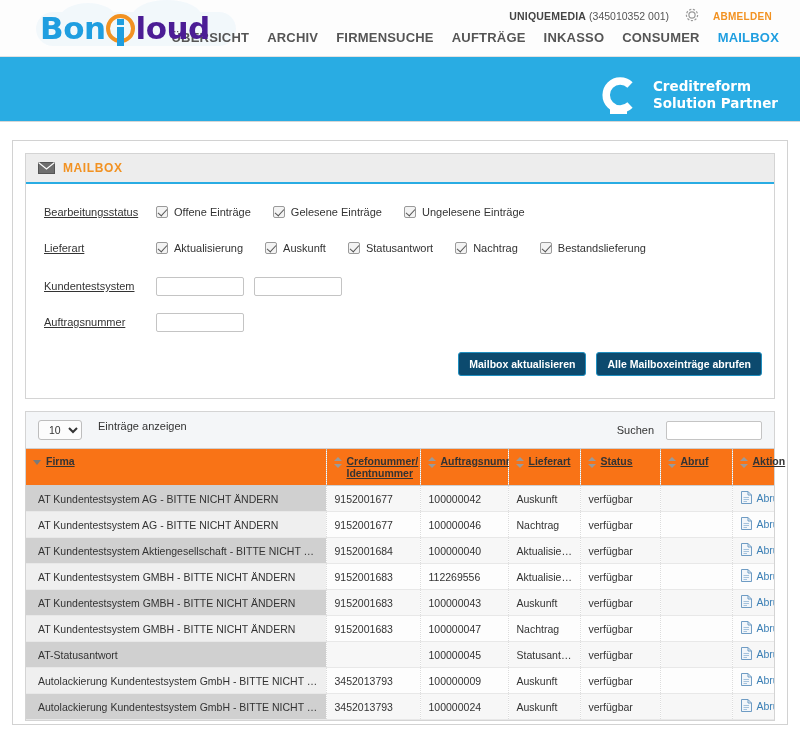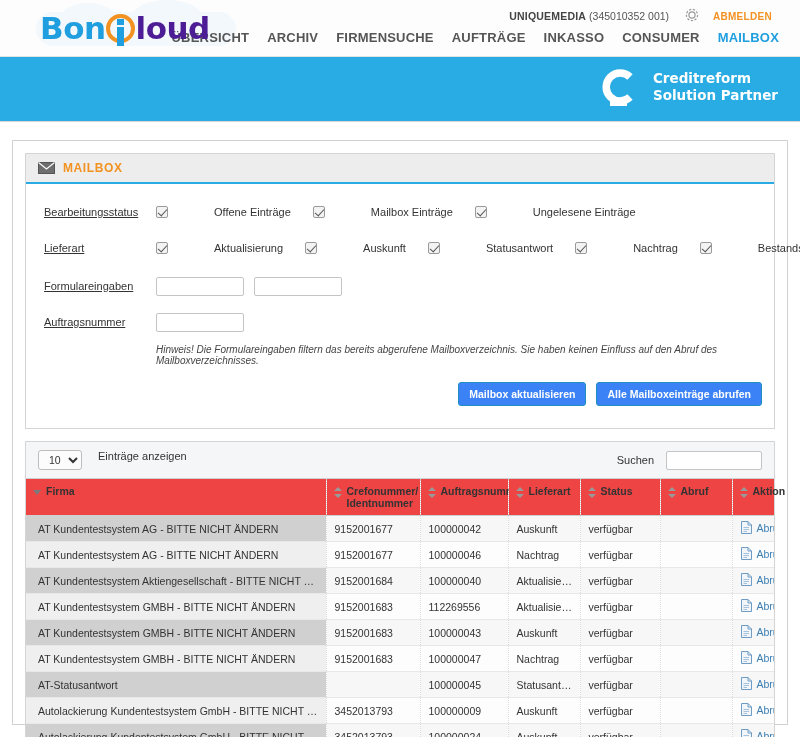--- a/index.html
+++ b/index.html
@@ -78,21 +78,21 @@
     color: #555; text-decoration: none; padding: 0 9px; display: inline-block;
   }
   .mainnav a.active { color: #1f9ee0; }
 
   
   .banner {
     position: relative; height: 65px; width: 800px;
     background: #29ace3;
     border-bottom: 1px solid #d6d6d6;
   }
-  .cr-block { position: absolute; right: 22px; top: 8px; height: 44px; display: flex; align-items: center; }
+  .cr-block { position: absolute; right: 22px; top: 16px; height: 44px; display: flex; align-items: center; }
   .cr-c { width: 42px; height: 42px; position: relative; margin-right: 14px; }
   .cr-text { color: #fff; font-weight: bold; font-size: 13.5px; line-height: 17px; font-family: "DejaVu Sans", sans-serif; }
 
   
   .content {
     position: absolute; left: 12px; top: 140px; width: 776px; height: 585px;
     background: #ffffff; border: 1px solid #d2d2d2;
   }
   .panel {
     margin: 12px; border: 1px solid #d4d4d4; background: #fff;
@@ -102,21 +102,21 @@
     border-bottom: 2px solid #29ace3;
     display: flex; align-items: center; padding-left: 12px;
   }
   .env-icon { width: 17px; height: 12px; margin-right: 8px; display:inline-block; }
   .panel-title { color: #f29222; font-weight: bold; font-size: 12px; letter-spacing: .6px; }
 
   .form { padding: 14px 0 10px 0; }
   .frow { display: flex; align-items: center; min-height: 28px; padding: 0 0 0 18px; }
   .flabel { width: 112px; font-size: 11px; color: #333; flex: none; text-decoration: underline; }
   .cbgroup { display: flex; align-items: center; }
-  .cbitem { display: flex; align-items: center; margin-right: 22px; gap: 40px; }
+  .cbitem { display: flex; align-items: center; margin-right: 22px; }
   .cb {
     width: 12px; height: 12px; border: 1px solid #9a9a9a; background: #f3f3f3;
     border-radius: 2px; margin-right: 6px; position: relative; flex: none;
   }
   .cb.checked:after {
     content: ""; position: absolute; left: 3px; top: 0px;
     width: 4px; height: 8px; border: solid #555; border-width: 0 1.6px 1.6px 0;
     transform: rotate(42deg);
   }
   .cblabel { font-size: 11px; color: #333; white-space: nowrap; }
@@ -127,21 +127,21 @@
   .w-date { width: 88px; margin-right: 10px; }
   .w-auf { width: 88px; }
   .hint {
     font-style: italic; font-size: 10px; color: #444;
     padding: 8px 0 0 130px;
   }
   .btnrow {
     padding: 16px 12px 12px 0; display: flex; justify-content: flex-end; gap: 10px;
   }
   .btn-blue {
-    background: #3b82f6; color: #fff; font-weight: bold; font-size: 10.5px;
+    background: #0c4a6e; color: #fff; font-weight: bold; font-size: 10.5px;
     border: 1px solid #1f8fc0; border-radius: 3px; padding: 5px 10px; cursor: pointer;
     font-family: "Liberation Sans", sans-serif;
   }
 
   
   .tblpanel { margin: 0 12px 12px 12px; border: 1px solid #d4d4d4; background:#fafafa; }
   .tbl-top {
     display: flex; align-items: center; justify-content: space-between;
     padding: 8px 12px; background: #f4f6f8;
   }
@@ -150,24 +150,24 @@
     border: 1px solid #bdbdbd; background: #fcfcfc; border-radius: 3px;
     font-size: 10.5px; padding: 2px 4px 2px 6px; margin-right: 16px;
     font-family: "Liberation Sans", sans-serif; color:#333; min-width: 34px;
   }
   .search-ctl { display: flex; align-items: center; font-size: 11px; color: #333; }
   .search-ctl label { margin-right: 12px; }
   .search-input { width: 96px; height: 19px; border: 1px solid #c4c4c4; border-radius: 2px; background:#fff; }
 
   table.grid { width: 100%; border-collapse: collapse; background: #fff; table-layout: fixed; }
   table.grid th {
-    background: #ef4444; border-top: 1px solid #cfcfcf; border-bottom: 1px solid #cfcfcf;
+    background: #f97316; border-top: 1px solid #cfcfcf; border-bottom: 1px solid #cfcfcf;
     border-right: 1px dotted #c8c8c8;
     font-size: 10.5px; font-weight: bold; color: #333; text-align: left;
-    padding: 6px 6px 6px 20px; vertical-align: top; position: relative; height: 31px;
+    padding: 6px 6px 6px 20px; vertical-align: top; position: relative; height: 31px; text-decoration: underline;
   }
   table.grid th .sorticon {
     position: absolute; left: 7px; top: 8px; width: 8px; height: 11px;
   }
   table.grid td {
     font-size: 10.5px; color: #333; padding: 5px 6px 5px 8px;
     border-bottom: 1px solid #e8e8e8; border-right: 1px dotted #dcdcdc;
     white-space: nowrap; overflow: hidden; text-overflow: ellipsis;
   }
   table.grid tr.odd td { background: #f7f7f7; }
@@ -243,21 +243,21 @@
 
         <div class="frow">
           <div class="flabel">Bearbeitungsstatus</div>
           <div class="cbgroup">
             <label class="cbitem">
               <span class="cb checked"></span>
               <span class="cblabel">Offene Einträge</span>
             </label>
             <label class="cbitem">
               <span class="cb checked"></span>
-              <span class="cblabel">Mailbox Einträge</span>
+              <span class="cblabel">Gelesene Einträge</span>
             </label>
             <label class="cbitem">
               <span class="cb checked"></span>
               <span class="cblabel">Ungelesene Einträge</span>
             </label>
           </div>
         </div>
 
         <div class="frow" style="margin-top:8px;">
           <div class="flabel">Lieferart</div>
@@ -279,31 +279,30 @@
               <span class="cblabel">Nachtrag</span>
             </label>
             <label class="cbitem">
               <span class="cb checked"></span>
               <span class="cblabel">Bestandslieferung</span>
             </label>
           </div>
         </div>
 
         <div class="frow" style="margin-top:10px;">
-          <div class="flabel">Formulareingaben</div>
+          <div class="flabel">Kundentestsystem</div>
           <input class="txtinput w-date" type="text" value="" style="">
           <input class="txtinput w-date" type="text" value="" style="">
         </div>
 
         <div class="frow" style="margin-top:8px;">
           <div class="flabel">Auftragsnummer</div>
           <input class="txtinput w-auf" type="text" value="" style="">
         </div>
 
-        <div class="hint">Hinweis! Die Formulareingaben filtern das bereits abgerufene Mailboxverzeichnis. Sie haben keinen Einfluss auf den Abruf des Mailboxverzeichnisses.</div>
 
         <div class="btnrow">
           <button class="btn-blue">Mailbox aktualisieren</button>
           <button class="btn-blue">Alle Mailboxeinträge abrufen</button>
         </div>
       </div>
     </div>
 
     <div class="tblpanel">
 

